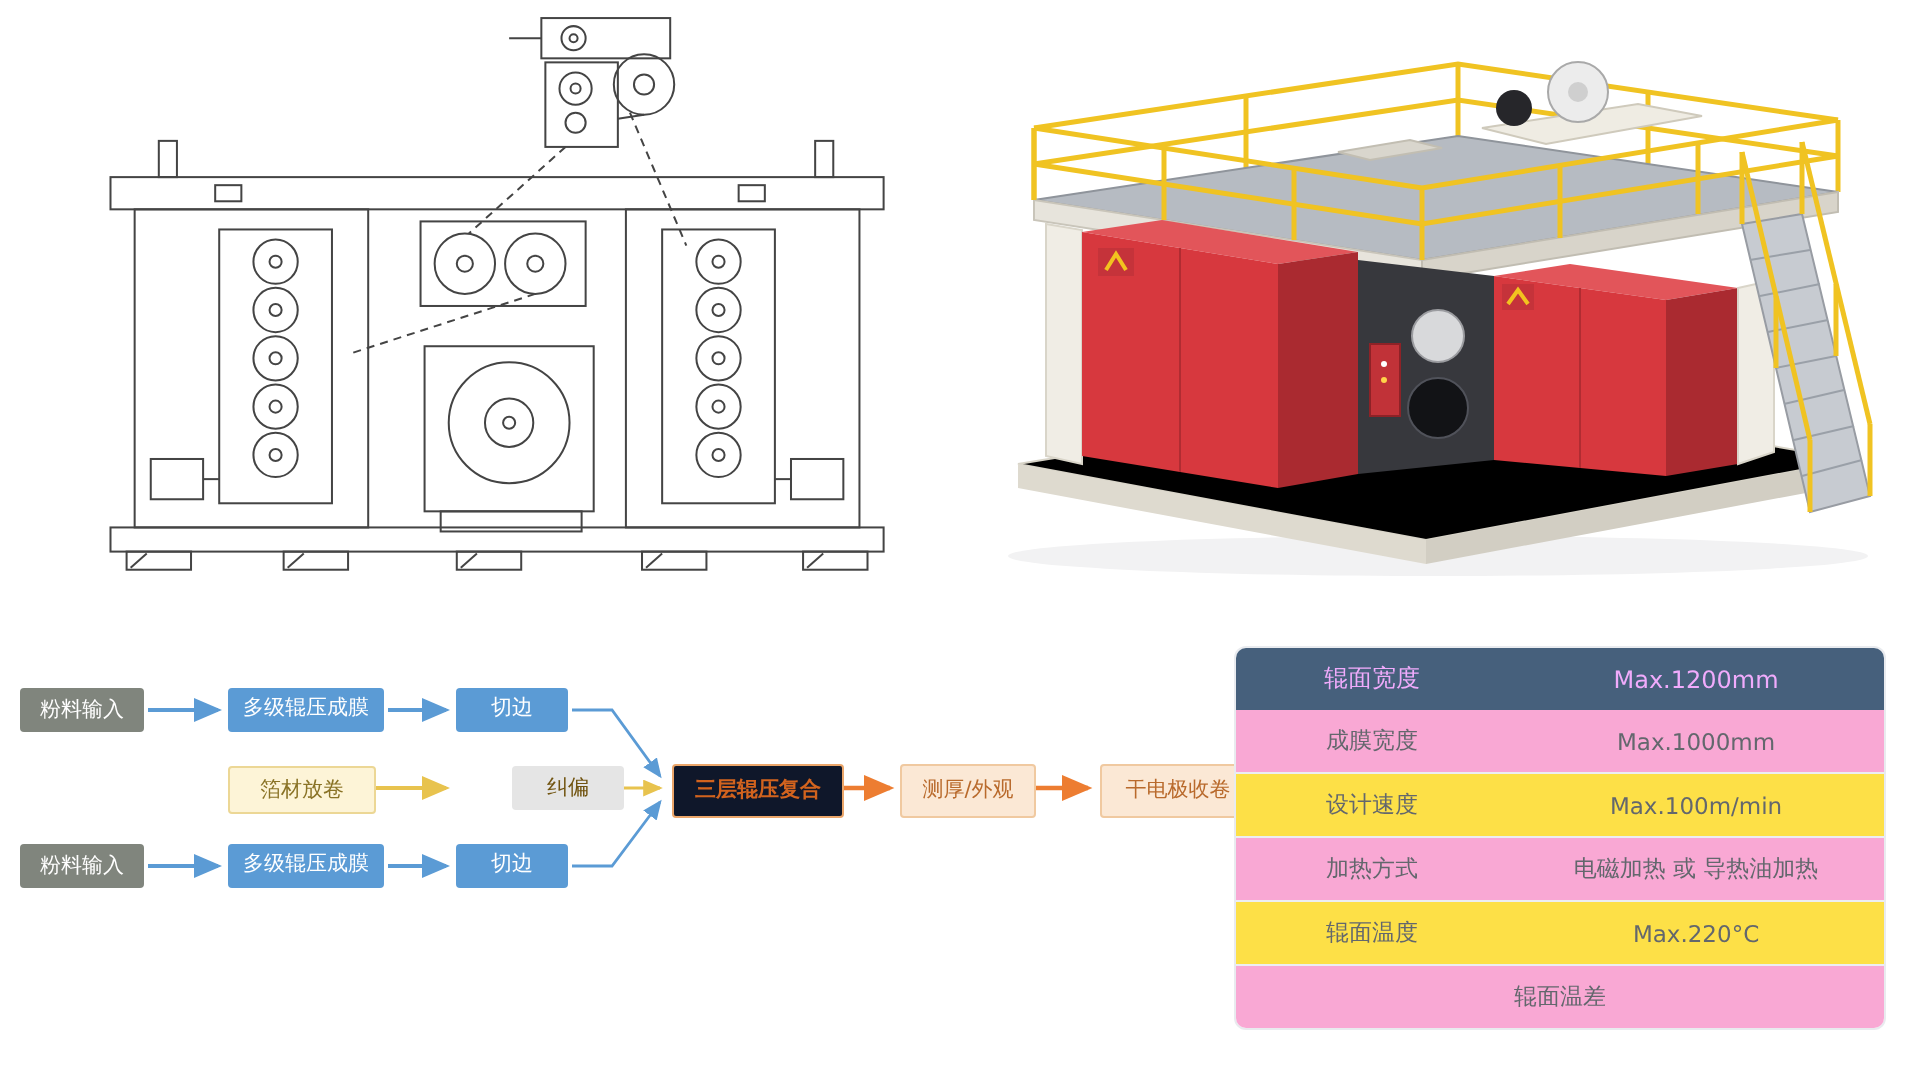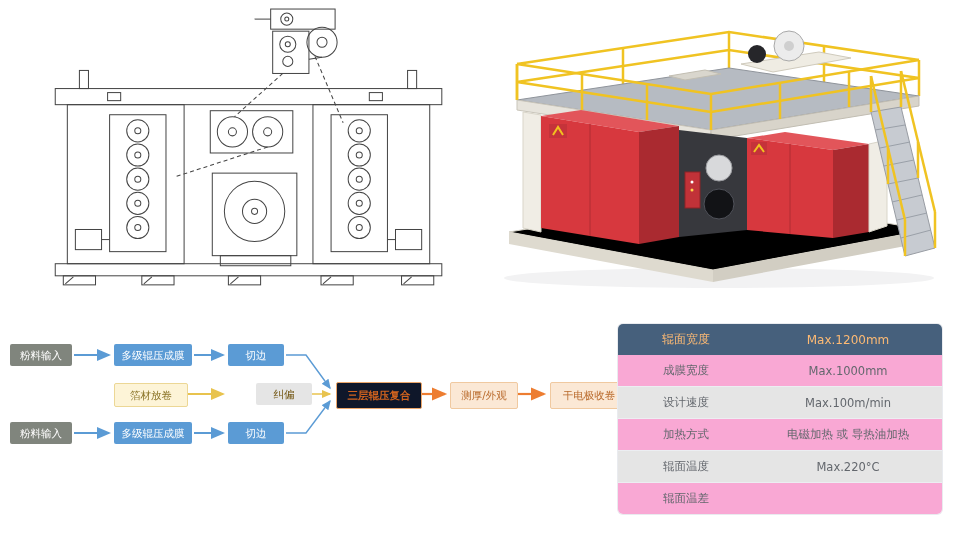--- a/index.html
+++ b/index.html
@@ -9,44 +9,44 @@
   .schematic{left:22px;top:4px;width:445px;height:302px;}
   .render{left:488px;top:6px;width:452px;height:295px;}
   .schematic svg,.render svg{width:100%;height:100%;display:block;}
 
   
   .flow{position:absolute;left:6px;top:336px;width:632px;height:122px;}
   .flow-arrows{position:absolute;left:0;top:0;width:632px;height:122px;}
   .node{position:absolute;display:flex;align-items:center;justify-content:center;
         font-size:10.5px;line-height:1;border-radius:2px;white-space:nowrap;text-align:right;}
   .c-gray  {background:#80857d;color:#fff;}
-  .c-blue  {background:#5b9bd5;color:#fff;}
+  .c-blue  {background:#5b9bd5;color:#fff;font-family:Liberation Serif, serif;}
   .c-cream {background:#fdf4d7;color:#8a7326;border:1px solid #ecd795;}
   .c-gold  {background:#e5e5e5;color:#715410;margin-left:28px;}
   .c-lam   {background:#0f172a;color:#d2631e;border:1px solid #eba66a;font-weight:bold;}
   .c-peach {background:#fbe8d5;color:#b96a2c;border:1px solid #f0c9a0;}
   .n-powder1{left:4px;top:8px;width:62px;height:22px;}
   .n-press1 {left:108px;top:8px;width:78px;height:22px;}
   .n-trim1  {left:222px;top:8px;width:56px;height:22px;}
   .n-foil   {left:108px;top:47px;width:72px;height:22px;}
   .n-correct{left:222px;top:47px;width:56px;height:22px;}
   .n-laminate{left:330px;top:46px;width:84px;height:25px;}
   .n-inspect{left:444px;top:46px;width:66px;height:25px;}
   .n-rewind {left:544px;top:46px;width:76px;height:25px;}
   .n-powder2{left:4px;top:86px;width:62px;height:22px;}
   .n-press2 {left:108px;top:86px;width:78px;height:22px;}
   .n-trim2  {left:222px;top:86px;width:56px;height:22px;}
 
   
   .spec{position:absolute;left:618px;top:324px;width:324px;border-radius:5px;overflow:hidden;
         font-size:11.5px;color:#63676d;box-shadow:0 0 0 1px #e9ebef;}
-  .spec-row{display:flex;height:31px;align-items:center;background:#e5e5e5;border-bottom:1px solid #eceef2;}
-  .spec-row:last-child{border-bottom:none;}
+  .spec-row{display:flex;height:31px;align-items:center;background:#fde047;border-bottom:1px solid #eceef2;}
+  .spec-row:last-child{border-bottom:none;justify-content:center;}
   .spec-row.alt{background:#f9a8d4;}
-  .spec-header{background:#46607c;color:#fdba74;font-size:12px;border-bottom:none;}
+  .spec-header{background:#46607c;color:#f0abfc;font-size:12px;border-bottom:none;}
   .spec-cell{display:flex;align-items:center;justify-content:center;}
   .spec-label{width:42%;}
   .spec-value{width:58%;}
 </style>
 </head>
 <body>
 
 <div class="canvas">
 
   <figure class="schematic">

